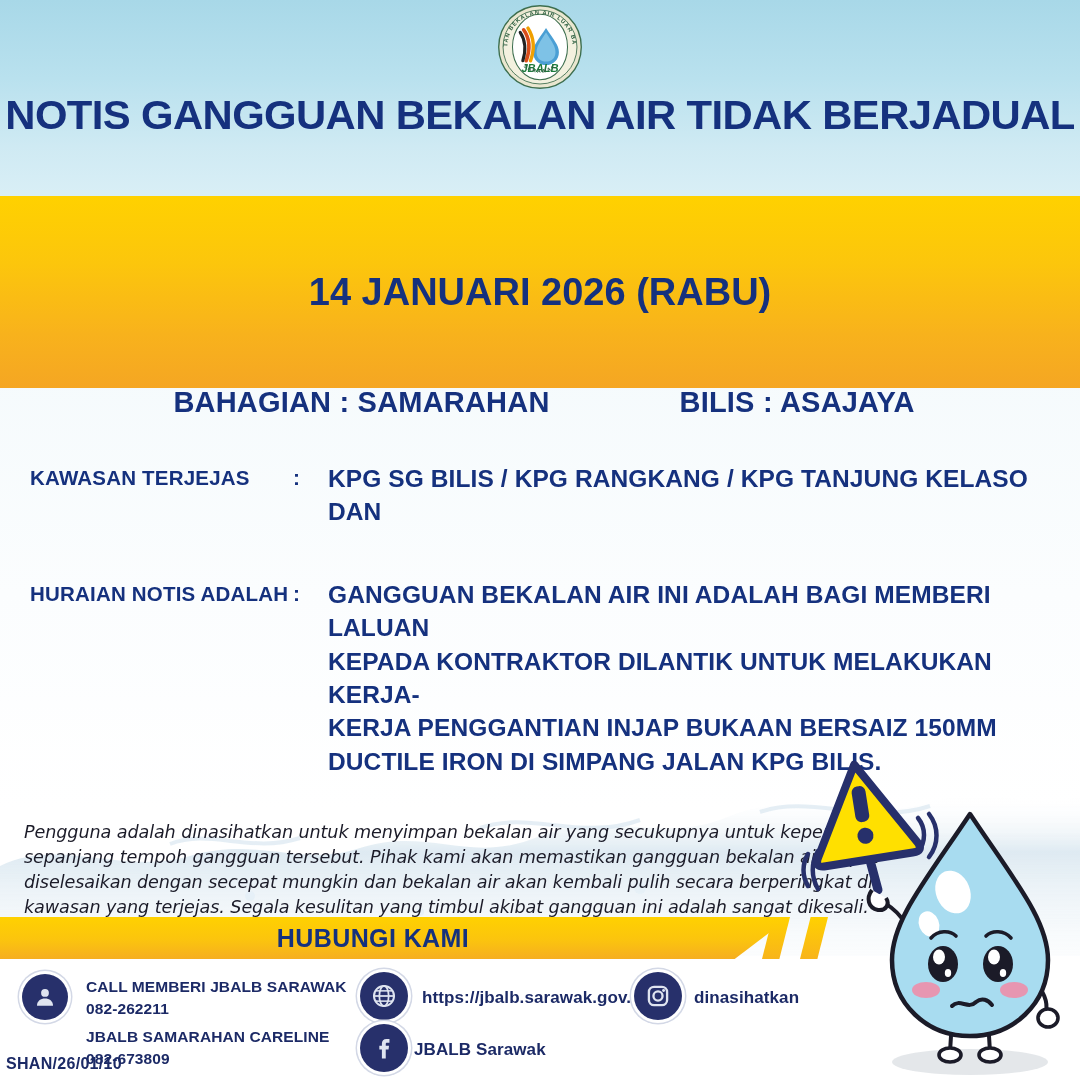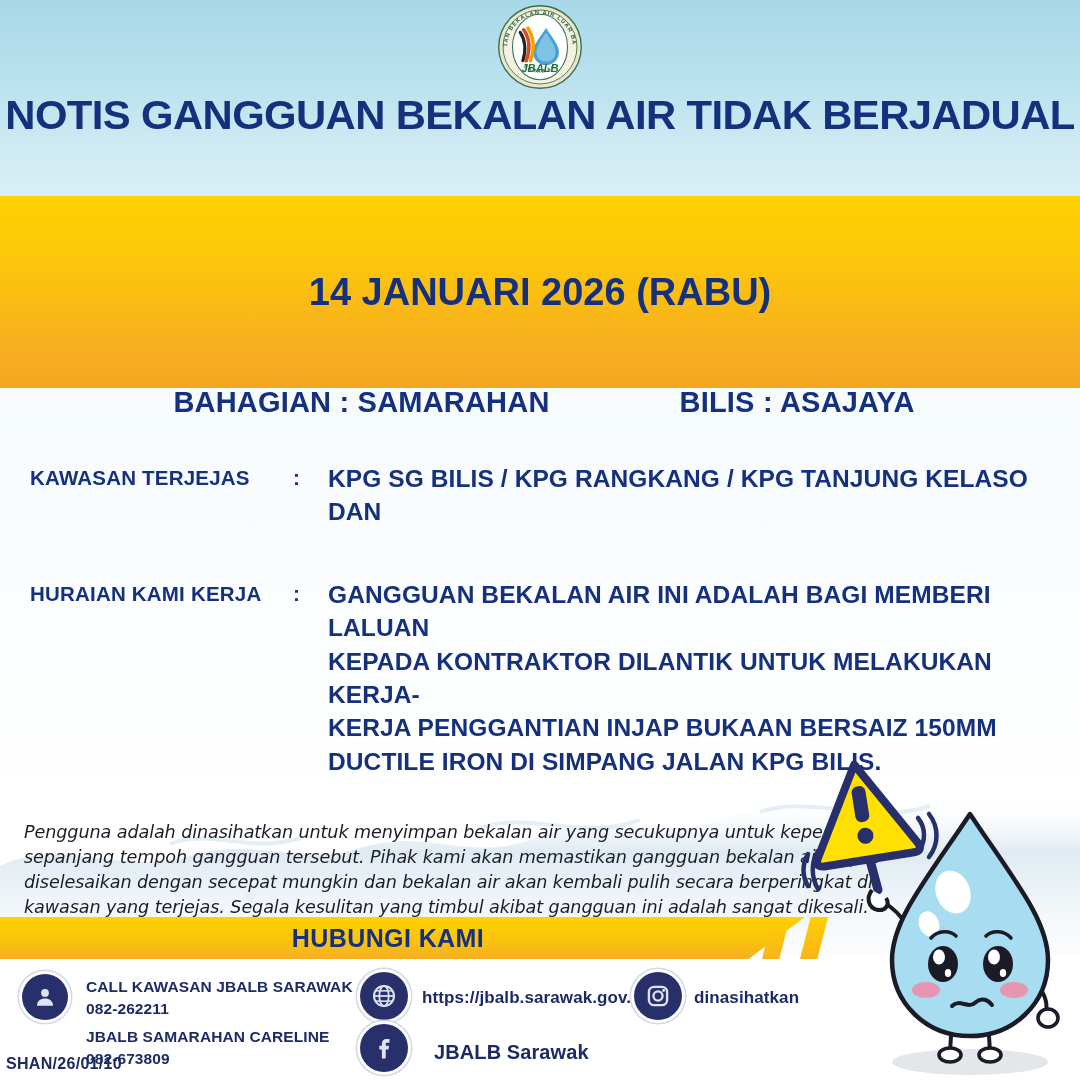--- a/index.html
+++ b/index.html
@@ -87,21 +87,21 @@
     line-height:1.42;letter-spacing:-0.1px;
     font-family:"DejaVu Sans", sans-serif;
   }
   .advisory .aline{display:block;white-space:nowrap;}
 
   
   .contact-bar{
     position:absolute;left:0;top:917px;width:790px;height:42px;
     background:linear-gradient(180deg,#FFD100 0%,#FBC40E 55%,#F6AE20 100%);
     clip-path:polygon(0 0, 100% 0, 93% 100%, 0 100%);
-    display:flex;align-items:center;justify-content:center;padding-left:15px;
+    display:flex;align-items:center;justify-content:center;
   }
   .contact-bar-title{
     font-size:25px;font-weight:bold;color:#15317E;letter-spacing:0.4px;
     transform:translateX(-22px);
   }
   .stripe{
     position:absolute;top:917px;height:42px;width:28px;
     background:linear-gradient(180deg,#FFD100 0%,#F8B41B 100%);
   }
   .stripe.s1{left:762px;clip-path:polygon(38% 0,100% 0,62% 100%,0 100%);}
@@ -178,21 +178,21 @@
 
   <div class="field kawasan">
     <div class="f-label">KAWASAN TERJEJAS</div>
     <div class="f-colon">:</div>
     <div class="f-value">
       <span class="vline">KPG SG BILIS / KPG RANGKANG / KPG TANJUNG KELASO DAN</span>
     </div>
   </div>
 
   <div class="field huraian">
-    <div class="f-label">HURAIAN KAMI KERJA</div>
+    <div class="f-label">HURAIAN NOTIS ADALAH</div>
     <div class="f-colon">:</div>
     <div class="f-value">
       <span class="vline">GANGGUAN BEKALAN AIR INI ADALAH BAGI MEMBERI LALUAN</span>
       <span class="vline">KEPADA KONTRAKTOR DILANTIK UNTUK MELAKUKAN KERJA-</span>
       <span class="vline">KERJA PENGGANTIAN INJAP BUKAAN BERSAIZ 150MM</span>
       <span class="vline">DUCTILE IRON DI SIMPANG JALAN KPG BILIS.</span>
     </div>
   </div>
 
   <svg class="splash" viewBox="0 0 1080 240" aria-hidden="true">
@@ -230,21 +230,21 @@
   <div class="stripe s1"></div>
   <div class="stripe s2"></div>
 
   <div class="cicon" style="left:22px;top:974px;width:46px;height:46px;">
     <svg viewBox="0 0 24 24" width="26" height="26" aria-hidden="true">
       <circle cx="12" cy="8.2" r="3.6" fill="#dfe4f0"></circle>
       <path d="M4.6 20c0-4.2 3.4-6.6 7.4-6.6s7.4 2.4 7.4 6.6z" fill="#dfe4f0"></path>
     </svg>
   </div>
   <div class="ctext" style="left:86px;top:976px;">
-    <span class="tline">CALL KAWASAN JBALB SARAWAK</span>
+    <span class="tline">CALL MEMBERI JBALB SARAWAK</span>
     <span class="tline">082-262211</span>
   </div>
 
   <div class="ctext" style="left:86px;top:1026px;">
     <span class="tline">JBALB SAMARAHAN CARELINE</span>
     <span class="tline">082-673809</span>
   </div>
 
   <div class="cicon" style="left:360px;top:972px;width:48px;height:48px;">
     <svg viewBox="0 0 24 24" width="28" height="28" aria-hidden="true">
@@ -255,21 +255,21 @@
       <line x1="4.6" y1="16.4" x2="19.4" y2="16.4" stroke="#dfe4f0" stroke-width="1.3"></line>
     </svg>
   </div>
   <div class="ctext" style="left:422px;top:986px;font-size:17px;">https://jbalb.sarawak.gov.my/</div>
 
   <div class="cicon" style="left:360px;top:1024px;width:48px;height:48px;">
     <svg viewBox="0 0 24 24" width="28" height="28" aria-hidden="true">
       <path d="M14.6 7.4h2.1V4.2h-2.6c-2.5 0-3.9 1.5-3.9 3.9v2H8v3.1h2.2V21h3.3v-7.8h2.4l.4-3.1h-2.8V8.5c0-.8.3-1.1 1.1-1.1z" fill="#dfe4f0"></path>
     </svg>
   </div>
-  <div class="ctext" style="left:434px;top:1038px;font-size:20px;">JBALB Sarawak</div>
+  <div class="ctext" style="left:414px;top:1038px;font-size:17px;">JBALB Sarawak</div>
 
   <div class="cicon" style="left:634px;top:972px;width:48px;height:48px;">
     <svg viewBox="0 0 24 24" width="28" height="28" aria-hidden="true">
       <rect x="4.2" y="4.2" width="15.6" height="15.6" rx="4.4" fill="none" stroke="#dfe4f0" stroke-width="2"></rect>
       <circle cx="12" cy="12" r="3.9" fill="none" stroke="#dfe4f0" stroke-width="2"></circle>
       <circle cx="16.8" cy="7.3" r="1.25" fill="#dfe4f0"></circle>
     </svg>
   </div>
   <div class="ctext" style="left:694px;top:986px;font-size:17px;">dinasihatkan</div>
 

